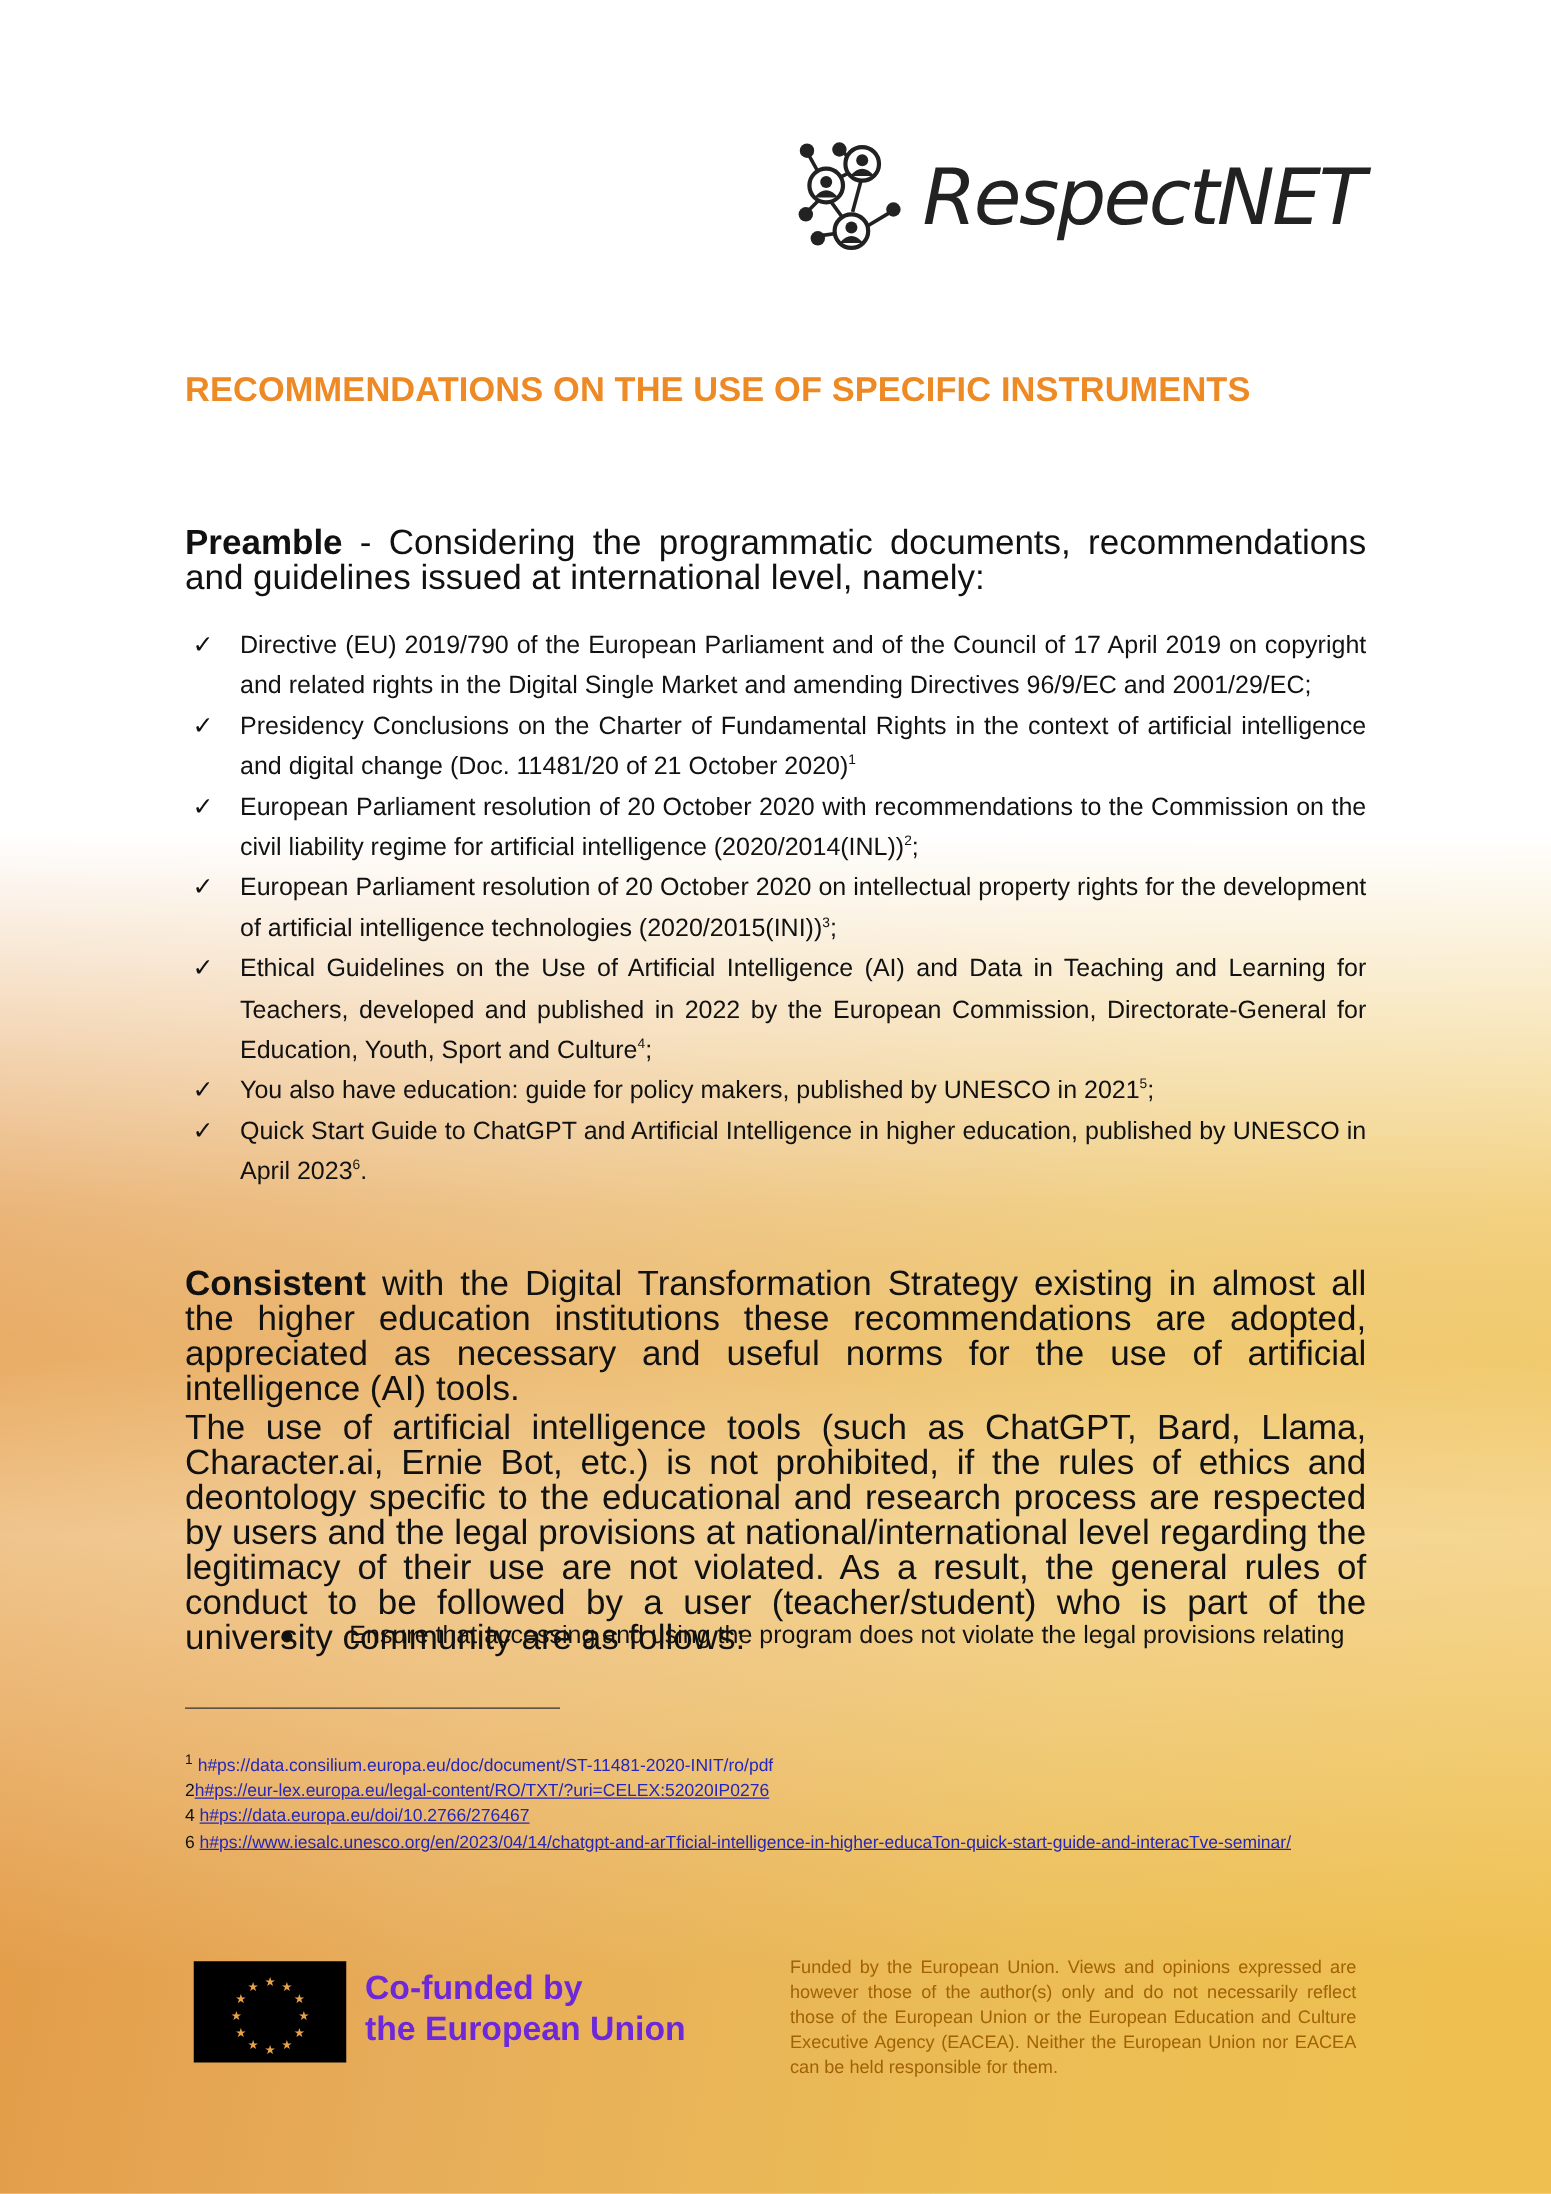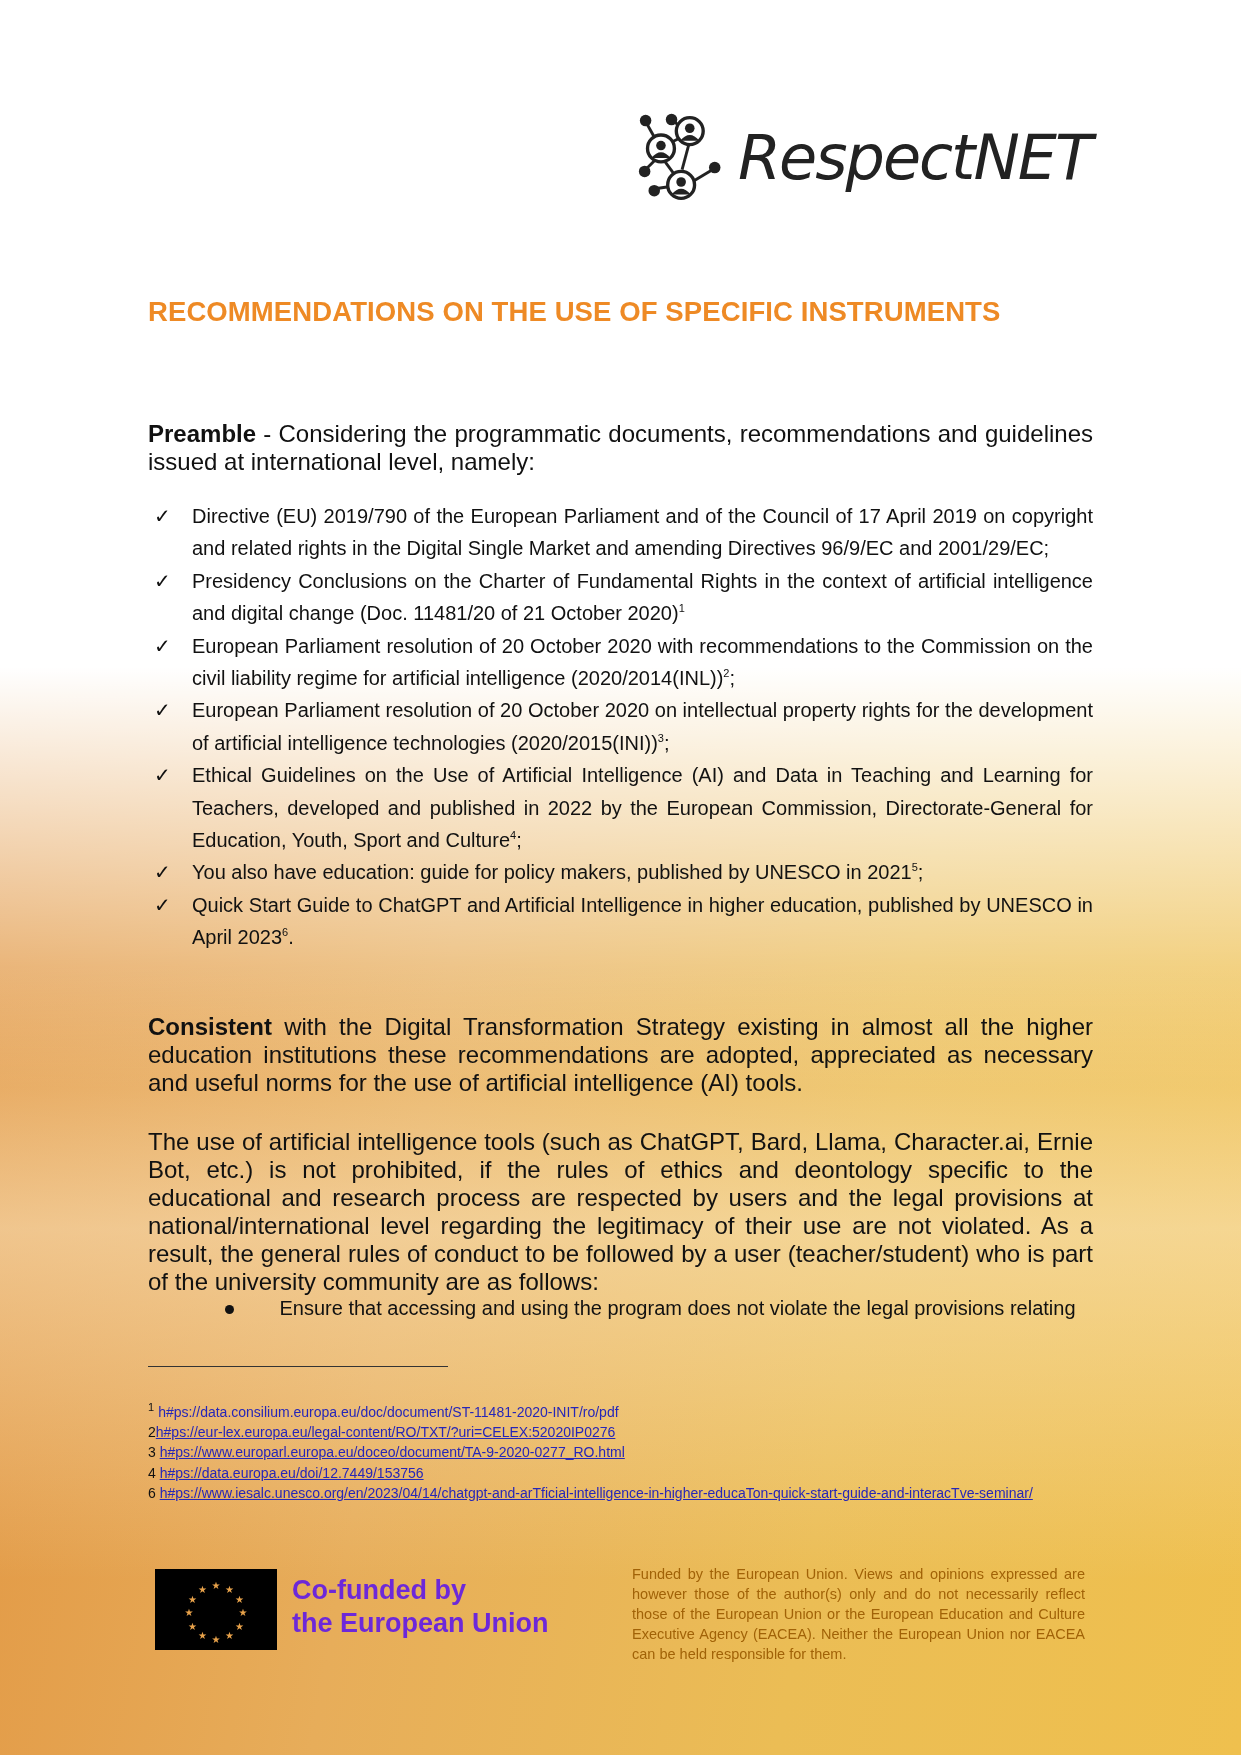--- a/index.html
+++ b/index.html
@@ -24,21 +24,21 @@
       font-size: 62px; letter-spacing: -2px; color: #222; margin-left: 6px; line-height: 1; font-style: italic;
     }
 
     
     .title {
       position: absolute; left: 148px; top: 292px; width: 960px;
       color: #ee8a25; font-weight: bold; font-size: 27.5px; line-height: 39px; letter-spacing: 0.1px;
     }
     .title div { white-space: nowrap; }
 
-    .para { font-size: 24px; line-height: 28px; text-align: justify; }
+    .para { font-size: 28px; line-height: 28px; text-align: justify; }
     .para b { font-weight: bold; }
 
     .preamble { position: absolute; left: 148px; top: 420px; width: 945px; }
 
     .checklist { position: absolute; left: 148px; top: 500px; width: 945px; margin: 0; padding: 0; list-style: none; }
     .checklist li { position: relative; padding-left: 44px; font-size: 20px; line-height: 32.4px; text-align: justify; margin: 0; }
     .checklist li .chk { position: absolute; left: 6px; top: 0; font-size: 20px; }
     sup { font-size: 11px; line-height: 0; vertical-align: super; }
 
     .consistent { position: absolute; left: 148px; top: 1013px; width: 945px; }
@@ -138,22 +138,21 @@
 
 <ul class="rules">
   <li><span class="dot"></span><span>Ensure that accessing and using the program does not violate the legal provisions relating</span></li>
 </ul>
 
 <div class="fn-rule"></div>
 
 <div class="footnotes">
   <div class="fn"><span class="num1">1</span><a>h#ps://data.consilium.europa.eu/doc/document/ST-11481-2020-INIT/ro/pdf</a></div>
   <div class="fn"><span>2</span><a>h#ps://eur-lex.europa.eu/legal-content/RO/TXT/?uri=CELEX:52020IP0276</a></div>
-  <div class="fn"><span>3</span> <a>h#ps://www.europarl.europa.eu/doceo/document/TA-9-2020-0277_RO.html</a></div>
-  <div class="fn"><span>4</span> <a>h#ps://data.europa.eu/doi/12.7449/153756</a></div>
+  <div class="fn"><span>4</span> <a>h#ps://data.europa.eu/doi/10.2766/276467</a></div>
   <div class="fn wrap" style="width:930px; word-break: break-all;"><span>6</span> <a>h#ps://www.iesalc.unesco.org/en/2023/04/14/chatgpt-and-arTficial-intelligence-in-higher-educaTon-quick-start-guide-and-interacTve-seminar/</a></div>
 </div>
 
 <div class="eu-flag">
   <svg viewBox="0 0 122 81">
     <g fill="#e8a24a" font-size="10" font-family="DejaVu Sans, sans-serif" text-anchor="middle">
       <text x="61" y="20">★</text>
       <text x="74.5" y="23.6">★</text>
       <text x="84.4" y="33.5">★</text>
       <text x="88" y="47">★</text>

